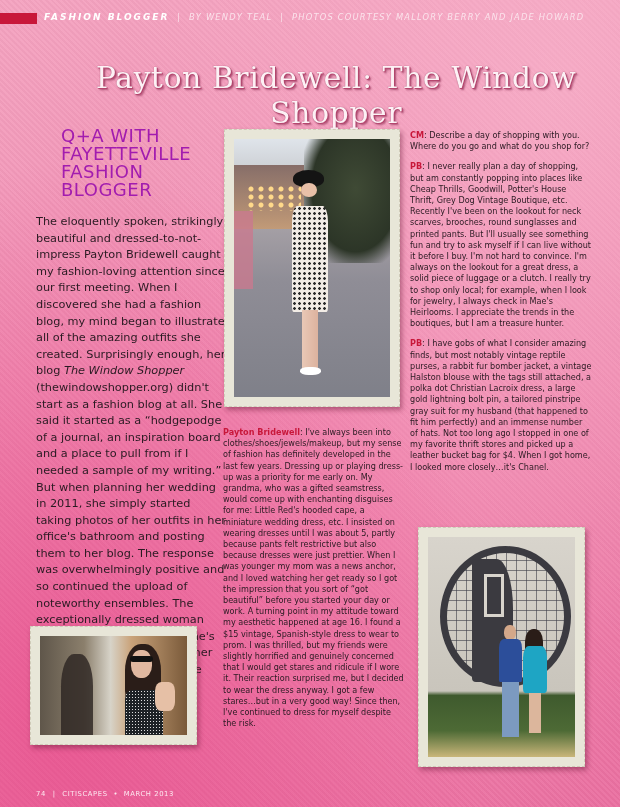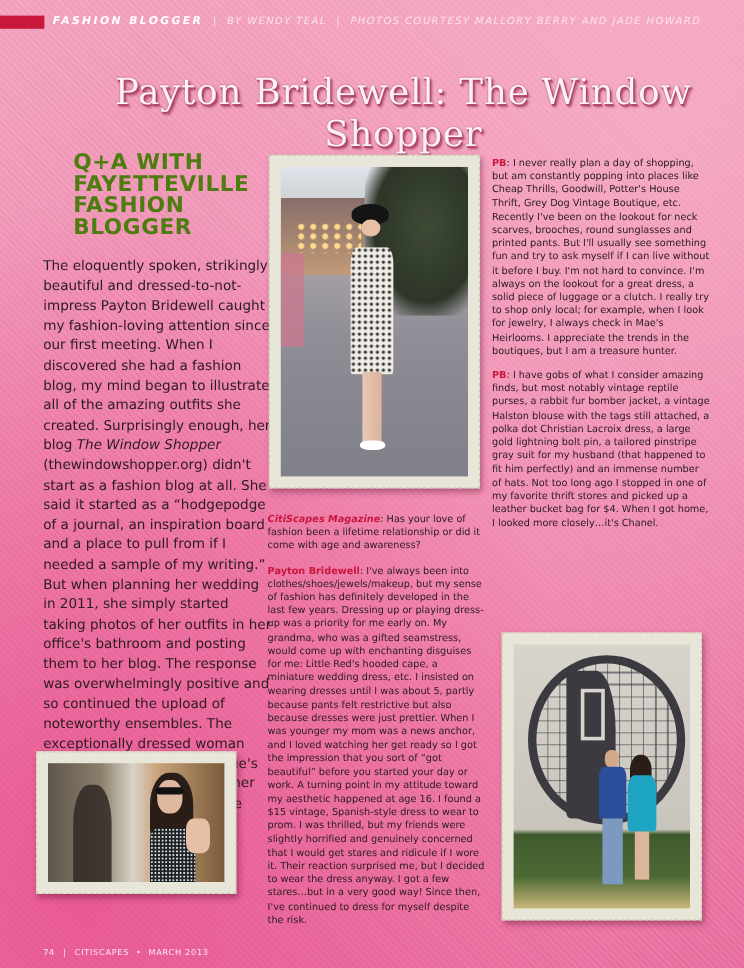--- a/index.html
+++ b/index.html
@@ -24,22 +24,22 @@
   .header-line .section { font-weight:bold; color:#ffffff; letter-spacing:2px; font-size:9px; }
   .header-line .sep { margin:0 4px; }
   .page-title {
     position:absolute; left:0; width:620px; top:60px; text-align:center;
     font-family:"DejaVu Serif", serif; font-size:30px; color:#fdf1f5;
     letter-spacing:0.5px;
     text-shadow: 1px 1px 0 #b4466e, 2px 2px 2px rgba(120,20,60,0.6), 0 0 1px #8a2b50;
   }
   .subhead {
     position:absolute; left:61px; top:127px; width:160px;
-    font-family:"DejaVu Sans", sans-serif; font-weight:bold; font-size:18px; line-height:18px;
-    color:#4d7c0f; letter-spacing:0.5px; text-transform:uppercase;
+    font-family:"DejaVu Sans", sans-serif; font-weight:normal; font-size:18px; line-height:18px;
+    color:#a21caf; letter-spacing:0.5px; text-transform:uppercase;
   }
   .intro {
     position:absolute; left:36px; top:214px; width:190px;
     font-size:11.3px; line-height:16.6px; color:#2a1a22;
   }
   .intro i { font-style:italic; }
   .frame {
     position:absolute; background:#e8e6d8; padding:9px;
     box-shadow: 2px 3px 5px rgba(100,20,50,0.45);
     border:1px dashed #cfcab8;
@@ -167,28 +167,28 @@
     <div class="woman">
       <div class="hair"></div>
       <div class="dress"></div>
       <div class="legs"></div>
     </div>
   </div>
 </div>
 
 <div class="col-mid" style="top:427px;">
   <p class="qa">
-    <span class="spk-i">CitiScapes Magazine</span><span>: Has your love of fashion been a lifetime relationship or did it come with age and awareness?</span>
-  </p>
-  <p class="qa">
     <span class="spk">Payton Bridewell</span><span>: I've always been into clothes/shoes/jewels/makeup, but my sense of fashion has definitely developed in the last few years. Dressing up or playing dress-up was a priority for me early on. My grandma, who was a gifted seamstress, would come up with enchanting disguises for me: Little Red's hooded cape, a miniature wedding dress, etc. I insisted on wearing dresses until I was about 5, partly because pants felt restrictive but also because dresses were just prettier. When I was younger my mom was a news anchor, and I loved watching her get ready so I got the impression that you sort of “got beautiful” before you started your day or work. A turning point in my attitude toward my aesthetic happened at age 16. I found a $15 vintage, Spanish-style dress to wear to prom. I was thrilled, but my friends were slightly horrified and genuinely concerned that I would get stares and ridicule if I wore it. Their reaction surprised me, but I decided to wear the dress anyway. I got a few stares…but in a very good way! Since then, I've continued to dress for myself despite the risk.</span>
   </p>
 </div>
 
 <div class="col-right" style="top:130px;">
+  <p class="qa">
+    <span class="spk">CM</span><span>: Describe a day of shopping with you. Where do you go and what do you shop for?</span>
+  </p>
   <p class="qa">
     <span class="spk">PB</span><span>: I never really plan a day of shopping, but am constantly popping into places like Cheap Thrills, Goodwill, Potter's House Thrift, Grey Dog Vintage Boutique, etc. Recently I've been on the lookout for neck scarves, brooches, round sunglasses and printed pants. But I'll usually see something fun and try to ask myself if I can live without it before I buy. I'm not hard to convince. I'm always on the lookout for a great dress, a solid piece of luggage or a clutch. I really try to shop only local; for example, when I look for jewelry, I always check in Mae's Heirlooms. I appreciate the trends in the boutiques, but I am a treasure hunter.</span>
   </p>
   <p class="qa">
     <span class="spk">PB</span><span>: I have gobs of what I consider amazing finds, but most notably vintage reptile purses, a rabbit fur bomber jacket, a vintage Halston blouse with the tags still attached, a polka dot Christian Lacroix dress, a large gold lightning bolt pin, a tailored pinstripe gray suit for my husband (that happened to fit him perfectly) and an immense number of hats. Not too long ago I stopped in one of my favorite thrift stores and picked up a leather bucket bag for $4. When I got home, I looked more closely…it's Chanel.</span>
   </p>
 </div>
 
 <div class="footer">
   <span>74</span>

